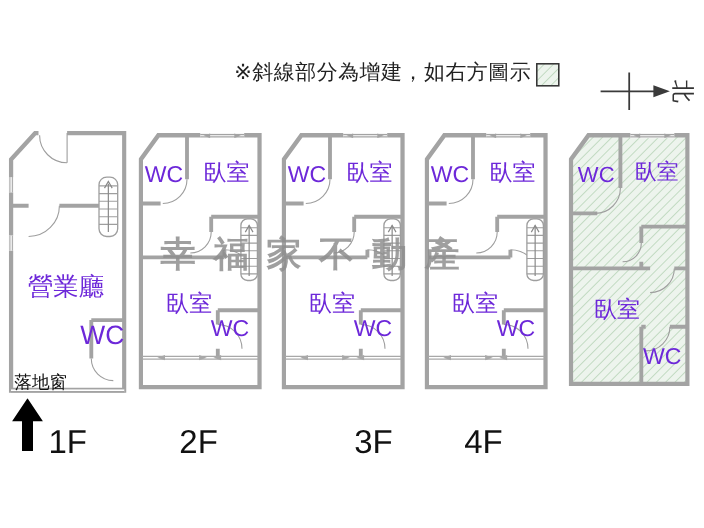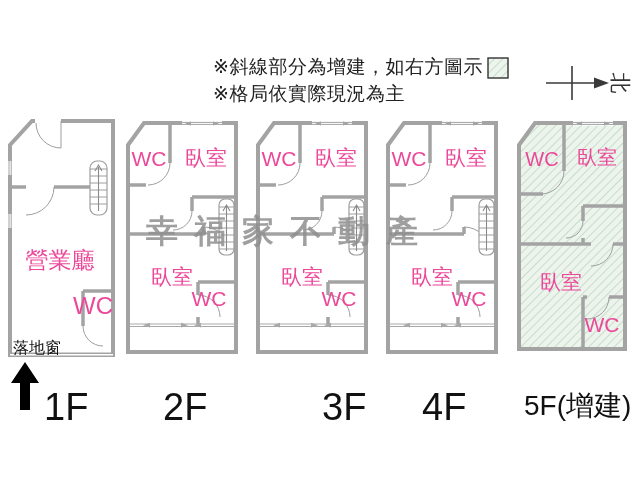--- a/index.html
+++ b/index.html
@@ -4,44 +4,43 @@
 <style>
   html,body{margin:0;padding:0;background:#fff;}
   #stage{position:relative;width:640px;height:480px;background:#ffffff;overflow:hidden;
          font-family:"Liberation Sans","DejaVu Sans",sans-serif;color:#1a1a1a;}
   .ann{position:absolute;left:213px;top:53px;font-size:19px;line-height:27px;color:#222;
        letter-spacing:0.5px;white-space:nowrap;}
   .swatch{position:absolute;left:487px;top:57px;}
   .compass{position:absolute;left:544px;top:60px;}
   .floor{position:absolute;}
   .floor svg{position:absolute;left:0;top:0;}
-  .room-label{position:absolute;text-align:center;color:#ec4899;line-height:1.05;white-space:nowrap;}
+  .room-label{position:absolute;text-align:center;color:#6d28d9;line-height:1.05;white-space:nowrap;}
   .watermark{position:absolute;left:146px;top:210px;font-size:32px;font-weight:bold;
              color:#8f8f8f;opacity:.85;letter-spacing:16px;white-space:nowrap;z-index:9;}
-  .floor-label{position:absolute;font-size:38px;color:#111;white-space:nowrap;}
+  .floor-label{position:absolute;font-size:30px;color:#111;white-space:nowrap;}
   .entrance-arrow{position:absolute;left:10px;top:362px;}
   .win-label{position:absolute;font-size:16px;color:#111;white-space:nowrap;}
 </style>
 </head>
 <body>
 
 <div id="stage">
 
   <svg width="0" height="0" style="position:absolute" aria-hidden="true">
     <defs>
       <pattern id="hatchP" patternUnits="userSpaceOnUse" width="6" height="6" patternTransform="rotate(45)">
         <rect x="0" y="0" width="6" height="6" fill="#edf4ed"></rect>
         <line x1="0" y1="0" x2="0" y2="6" stroke="#bdd7bd" stroke-width="1.6"></line>
       </pattern>
     </defs>
   </svg>
 
   <div class="ann">
     <div>※斜線部分為增建，如右方圖示</div>
-    <div>※格局依實際現況為主</div>
   </div>
   <svg class="swatch" width="23" height="23">
     <rect x="1" y="1" width="20" height="20" fill="url(#hatchP)" stroke="#333" stroke-width="1.4"></rect>
   </svg>
 
   <svg class="compass" width="88" height="44">
     <line x1="2" y1="23" x2="52" y2="23" stroke="#3a3a3a" stroke-width="1.6"></line>
     <polygon points="50,17.5 65,23 50,28.5" fill="#3a3a3a"></polygon>
     <line x1="28" y1="6" x2="28" y2="40" stroke="#3a3a3a" stroke-width="1.6"></line>
     <text transform="translate(76,23) rotate(90)" text-anchor="middle" dominant-baseline="central" font-size="21" fill="#333">北</text>
@@ -263,15 +262,14 @@
 
   <div class="watermark">幸福家不動產</div>
 
   <svg class="entrance-arrow" width="30" height="50">
     <polygon points="15,0 29,21 20,21 20,48 10,48 10,21 1,21" fill="#000"></polygon>
   </svg>
   <div class="floor-label" style="left:44px;top:386px;">1F</div>
   <div class="floor-label" style="left:163px;top:386px;">2F</div>
   <div class="floor-label" style="left:293px;top:386px;margin-left:29px;">3F</div>
   <div class="floor-label" style="left:422px;top:386px;">4F</div>
-  <div class="floor-label" style="left:524px;top:387px;font-size:28px;">5F(增建)</div>
 
 </div>
 
 </body></html>

